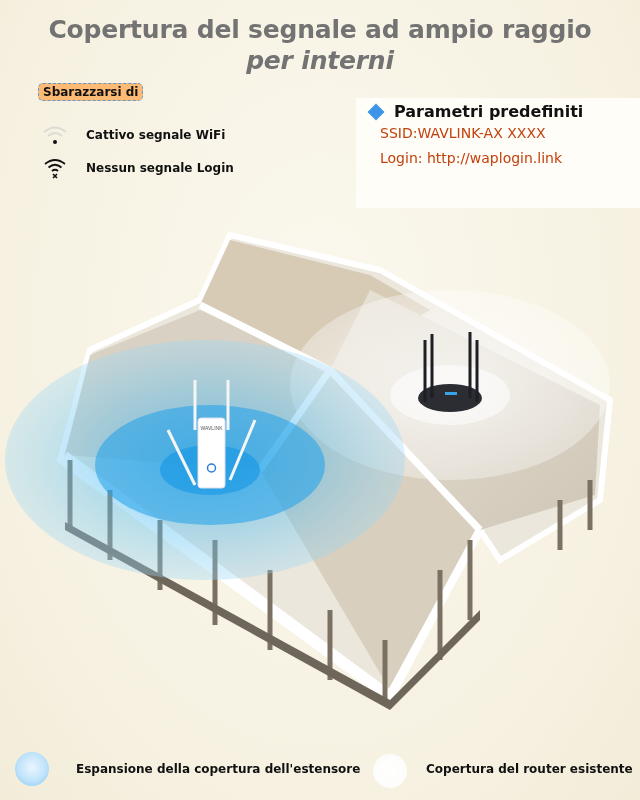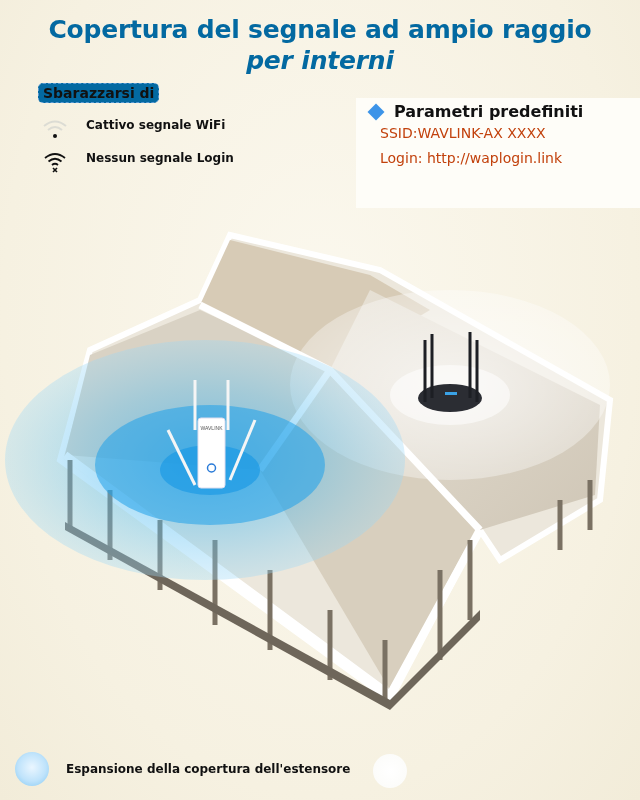--- a/index.html
+++ b/index.html
@@ -1,23 +1,23 @@
 <!DOCTYPE html>
 <html><head>
 <meta charset="utf-8">
 <style>
   *{box-sizing:border-box;margin:0;padding:0;}
   html,body{width:640px;height:800px;overflow:hidden;}
   body{background:#f8f4e6;font-family:"DejaVu Sans","Liberation Sans",sans-serif;position:relative;color:#111;}
   .bg{position:absolute;inset:0;background:radial-gradient(ellipse at 50% 40%,#fbf8ee 0%,#f6f1e1 70%,#f2ecd9 100%);}
-  .title{position:absolute;left:0;top:14px;width:640px;text-align:center;font-weight:bold;font-size:25px;line-height:31px;color:#0369a1;letter-spacing:-0.2px;}
+  .title{position:absolute;left:0;top:14px;width:640px;text-align:center;font-weight:bold;font-size:25px;line-height:31px;color:#737373;letter-spacing:-0.2px;}
   .title .l2{display:block;font-style:italic;}
-  .rid-badge{position:absolute;left:38px;top:83px;border:1.5px dashed #5b9bd5;border-radius:5px;padding:1px 4px;font-size:14px;font-weight:bold;background:#0369a1;}
+  .rid-badge{position:absolute;left:38px;top:83px;border:1.5px dashed #5b9bd5;border-radius:5px;padding:1px 4px;font-size:12px;font-weight:bold;background:#fdba74;}
   .rid-list{position:absolute;left:42px;top:118px;}
-  .rid-item{display:flex;height:33px;}
+  .rid-item{display:flex;align-items:center;height:33px;}
   .rid-item .ic{width:26px;height:22px;position:relative;margin-right:18px;}
   .rid-item .txt{font-size:12px;font-weight:bold;}
   .params{position:absolute;left:356px;top:98px;width:308px;height:110px;background:#fefdf8;}
   .params .hd{display:flex;align-items:center;font-weight:bold;font-size:16px;margin:4px 0 0 14px;}
   .diamond{width:12px;height:12px;background:#3d94e8;transform:rotate(45deg);margin-right:12px;}
   .params .ln{font-size:14px;margin-left:24px;line-height:25px;color:#c2410c;}
   .scene{position:absolute;left:0;top:230px;width:640px;height:500px;}
   .legend{position:absolute;top:752px;left:0;width:640px;height:36px;}
   .lg-dot{position:absolute;width:34px;height:34px;border-radius:50%;}
   .lg-blue{left:15px;top:0;background:radial-gradient(circle at 50% 45%,#eaf6ff 0%,#bfe3fb 55%,#7fc7f3 100%);}
@@ -137,15 +137,16 @@
       <line x1="255" y1="190" x2="230" y2="250" stroke="#f5f5f5" stroke-width="3"></line>
       <rect x="198" y="188" width="27" height="70" rx="3" fill="#ffffff" stroke="#dde" stroke-width="1"></rect>
       <text x="211.5" y="200" font-size="5" text-anchor="middle" fill="#555" font-family="Liberation Sans, sans-serif">WAVLINK</text>
       <circle cx="211.5" cy="238" r="4" fill="#ffffff" stroke="#2a7bd8" stroke-width="1.5"></circle>
     </g>
   </svg>
 </div>
 
 <div class="legend">
   <span class="lg-dot lg-blue"></span>
-  <span class="lg-txt" style="left:66px;">Espansione della copertura dell'estensore</span>
+  <span class="lg-txt" style="left:76px;">Espansione della copertura dell'estensore</span>
   <span class="lg-dot lg-white"></span>
+  <span class="lg-txt" style="left:426px;">Copertura del router esistente</span>
 </div>
 
 </body></html>

